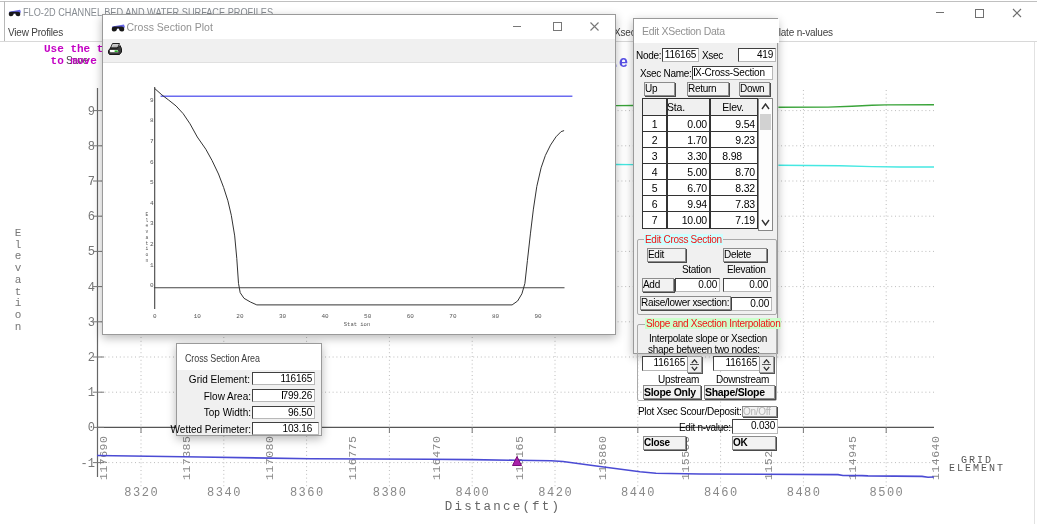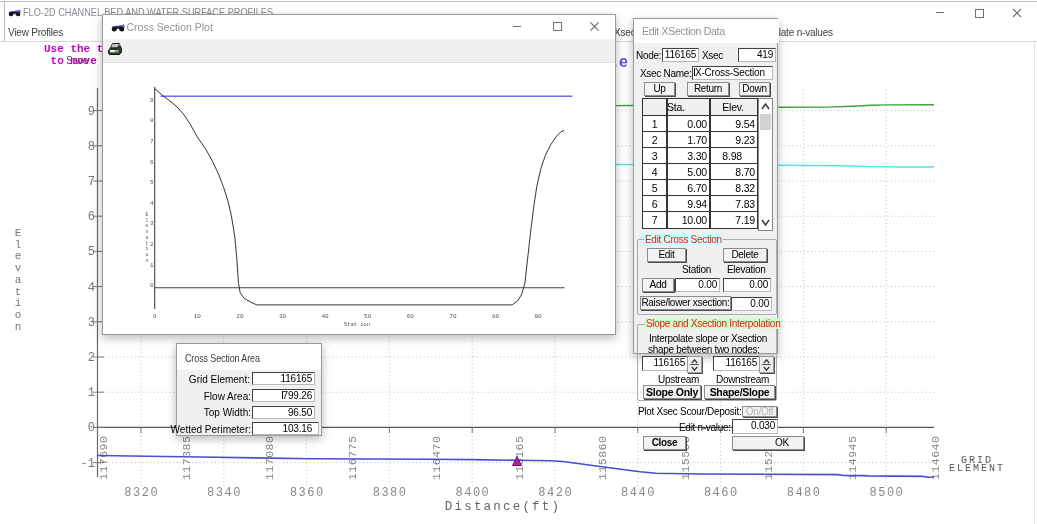--- a/index.html
+++ b/index.html
@@ -4,21 +4,21 @@
 html,body{margin:0;padding:0;}
 body{width:1037px;height:524px;overflow:hidden;background:#fff;
   font-family:"Liberation Sans",sans-serif;position:relative;}
 .abs{position:absolute;}
 .mono{font-family:"Liberation Mono",monospace;}
 .win{position:absolute;background:#fff;border:1px solid #9a9a9a;
   box-shadow:0 3px 9px rgba(0,0,0,0.28);box-sizing:border-box;}
 .tb-text{color:#929292;font-size:10.5px;}
 .btn{position:absolute;background:#f2f2f2;border:1px solid #8c8c8c;
   box-shadow:1px 1px 0 0 #4a4a4a;font-size:10px;color:#000;
-  text-align:center;line-height:11px;letter-spacing:-0.3px;}
+  line-height:11px;letter-spacing:-0.3px;}
 .tbx{position:absolute;background:#fff;border:1px solid;
   border-color:#404040 #b8b8b8 #b8b8b8 #404040;font-size:10px;color:#000;
   text-align:right;letter-spacing:-0.2px;}
 .lbl{position:absolute;font-size:10px;color:#000;white-space:nowrap;}
 .red{color:#f01414;white-space:nowrap;}
 </style></head>
 <body>
 
 <div class="abs" style="left:0;top:1px;width:1037px;height:1px;background:#c0c0c0;"></div>
 <div class="abs" style="left:3.5px;top:1px;width:1px;height:40px;background:#b8b8b8;"></div>
@@ -356,14 +356,14 @@
   <div class="lbl" style="left:24px;top:355px;">Upstream</div>
   <div class="lbl" style="left:82px;top:355px;">Downstream</div>
   <div class="btn" style="left:9px;top:366px;width:56px;height:12px;font-weight:bold;font-size:10.5px;line-height:12px;">Slope Only</div>
   <div class="btn" style="left:70px;top:366px;width:69px;height:12px;font-weight:bold;font-size:10.5px;line-height:12px;">Shape/Slope</div>
 
   <div class="lbl" style="left:4px;top:387px;">Plot Xsec Scour/Deposit:</div>
   <div class="btn" style="left:108px;top:387px;width:33px;height:9px;color:#b5b5b5;font-size:10px;line-height:9px;">On/Off</div>
   <div class="lbl" style="left:45px;top:403px;">Edit n-value:</div>
   <div class="tbx" style="left:98px;top:400px;width:42px;height:13px;padding-right:2px;">0.030</div>
   <div class="btn" style="left:9px;top:417px;width:41px;height:12px;font-weight:bold;">Close</div>
-  <div class="btn" style="left:98px;top:417px;width:42px;height:12px;font-weight:normal;padding-left:28px;">OK</div>
+  <div class="btn" style="left:98px;top:417px;width:42px;height:12px;font-weight:bold;">OK</div>
 </div>
 
 </body></html>

